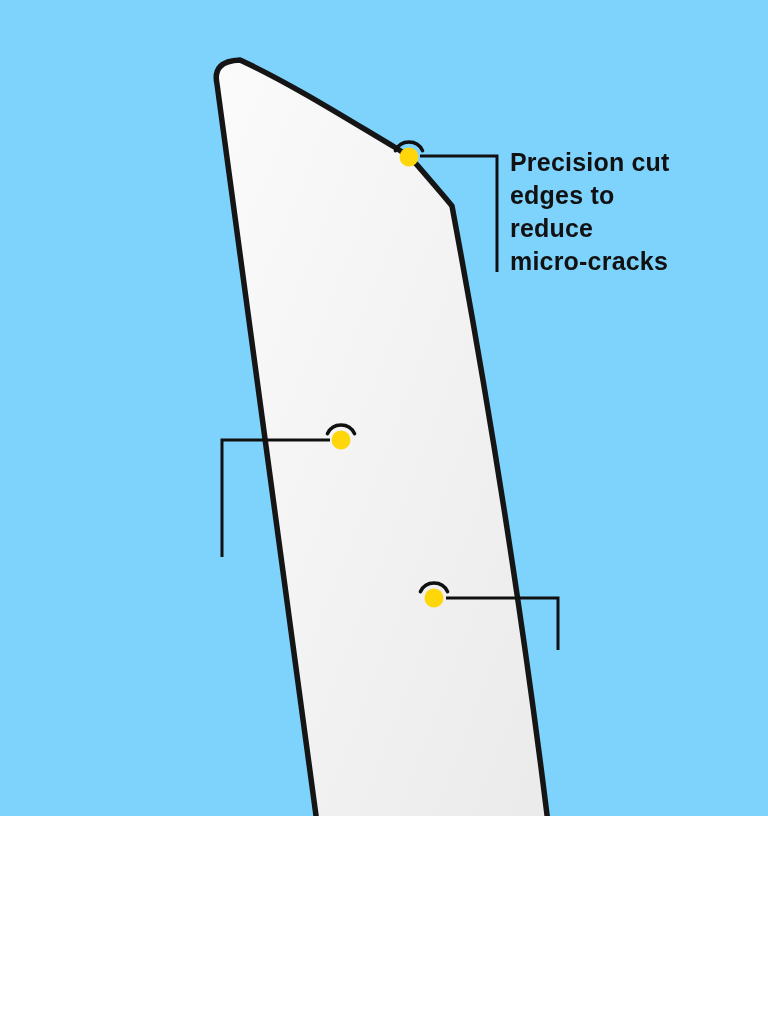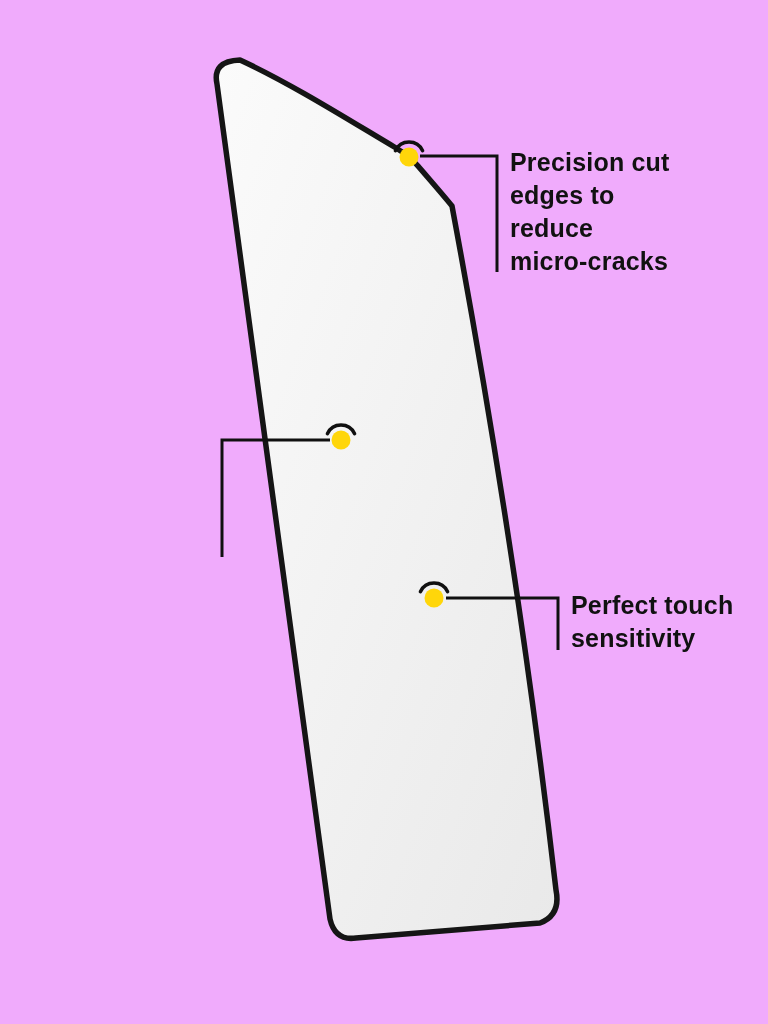--- a/index.html
+++ b/index.html
@@ -4,22 +4,22 @@
 <style>
   html, body {
     margin: 0;
     padding: 0;
     background: #ffffff;
     font-family: "Liberation Sans", "DejaVu Sans", sans-serif;
   }
   .stage {
     position: relative;
     width: 768px;
-    height: 1024px;
-    background: #f0abfc;
+    height: 816px;
+    background: #7dd3fc;
     overflow: hidden;
   }
   .diagram-svg {
     position: absolute;
     left: 0;
     top: 0;
     width: 768px;
     height: 1024px;
     display: block;
   }
@@ -88,16 +88,14 @@
     <circle cx="341" cy="440" r="9.5" fill="#FFD60A"></circle>
     <circle cx="434" cy="598" r="9.5" fill="#FFD60A"></circle>
   </svg>
 
   <div class="callout callout-precision">Precision cut
 edges to
 reduce
 micro-cracks</div>
 
 
-  <div class="callout callout-touch">Perfect touch
-sensitivity</div>
 
 </div>
 
 </body></html>

